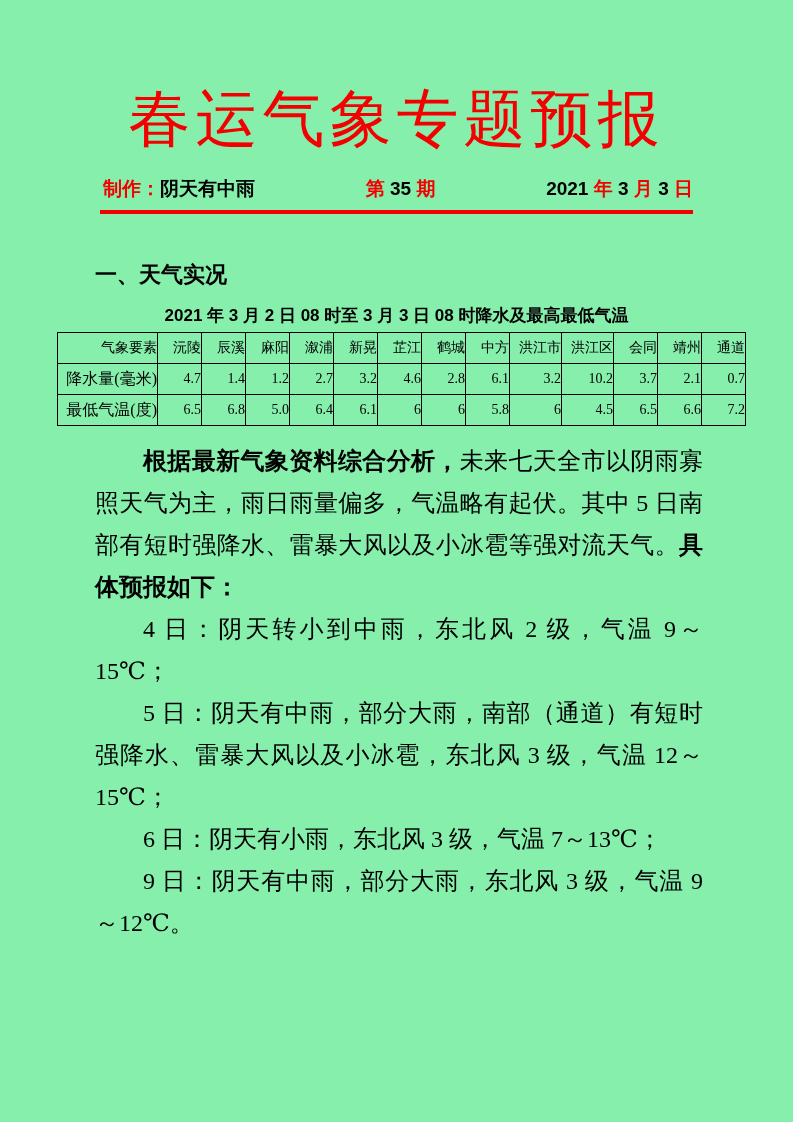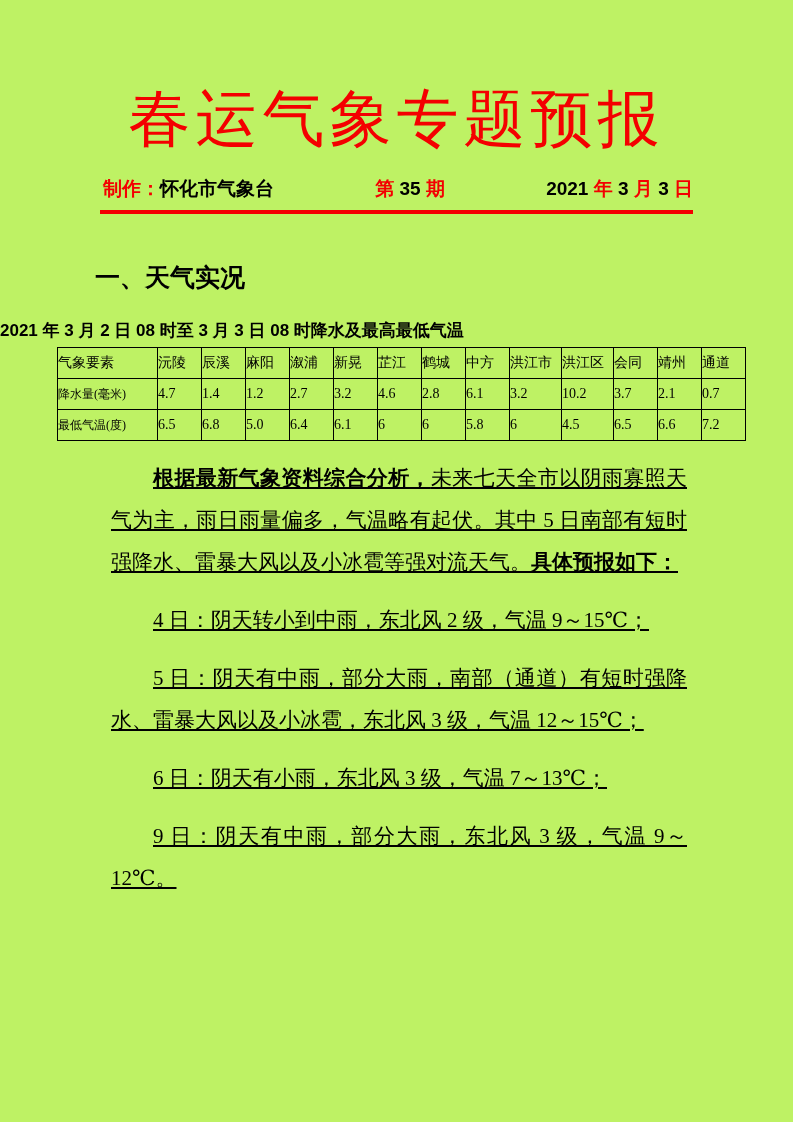--- a/index.html
+++ b/index.html
@@ -1,19 +1,19 @@
 <!DOCTYPE html>
 <html><head>
 <meta charset="utf-8">
 <style>
   html,body{margin:0;padding:0;background:#ffffff;}
   .page{
     position:relative;
     width:793px;height:1122px;
-    background:#bef264;
+    background:#86efac;
     overflow:hidden;
     color:#000;
     font-family:"Liberation Serif","DejaVu Serif",serif;
   }
   .doc-title{
     margin:0;
     padding-top:88px;
     text-align:center;
     font-size:62px;
     line-height:1.0;
@@ -37,77 +37,77 @@
   .red-rule{
     height:4px;
     background:#f40000;
     margin:8px 100px 0 100px;
   }
   .sec-heading{
     margin:0;
     margin-left:95px;
     font-family:"Liberation Sans","DejaVu Sans",sans-serif;
     font-weight:bold;
-    font-size:25px;
+    font-size:22px;
     line-height:1.2;
   }
   .sec-heading.first{margin-top:48px;}
   .sec-heading.second{margin-top:54px;}
   .table-caption{
-    margin-top:27px;
+    margin-top:16px;
+    text-align:center;
     font-family:"Liberation Sans","DejaVu Sans",sans-serif;
     font-weight:bold;
     font-size:17px;
     white-space:nowrap;
   }
   table.obs{
     border-collapse:collapse;
     margin-left:57px;
     margin-top:5px;
     table-layout:fixed;
     width:684px;
   }
   table.obs th,table.obs td{
     border:1px solid #000;
-    text-align:left;
+    text-align:right;
     vertical-align:middle;
     height:30px;
     padding:0;
     font-weight:400;
     font-size:14px;
     font-family:"Liberation Serif","DejaVu Serif",serif;
     overflow:hidden;
     white-space:nowrap;
   }
   table.obs td{font-size:14px;}
-  table.obs .rowlabel{font-size:12px;}
+  table.obs .rowlabel{font-size:16px;}
   .body-block{
     margin:14px 95px 0 95px;
     width:608px;
   }
   .body-text{
-    margin:16px;
-    font-size:21px;
+    margin:0;
+    font-size:24px;
     line-height:42px;
     text-align:justify;
     text-indent:2em;
     font-family:"Liberation Serif","DejaVu Serif",serif;
-    text-decoration:underline;
   }
   .body-text b{font-family:"Liberation Sans","DejaVu Sans",sans-serif;}
 </style>
 </head>
 <body>
 
 <div class="page">
 
   <h1 class="doc-title">春运气象专题预报</h1>
 
   <div class="meta-row">
-    <span><span class="red">制作：</span><span>怀化市气象台</span></span>
+    <span><span class="red">制作：</span><span>阴天有中雨</span></span>
     <span id="issue-slot"><span class="red">第 </span><span>35</span><span class="red"> 期</span></span>
     <span id="date-slot"><span>2021</span><span class="red"> 年 </span><span>3</span><span class="red"> 月 </span><span>3</span><span class="red"> 日</span></span>
   </div>
 
   <div class="red-rule"></div>
 
   <h2 class="sec-heading first">一、天气实况</h2>
 
   <div class="table-caption">2021 年 3 月 2 日 08 时至 3 月 3 日 08 时降水及最高最低气温</div>
 

